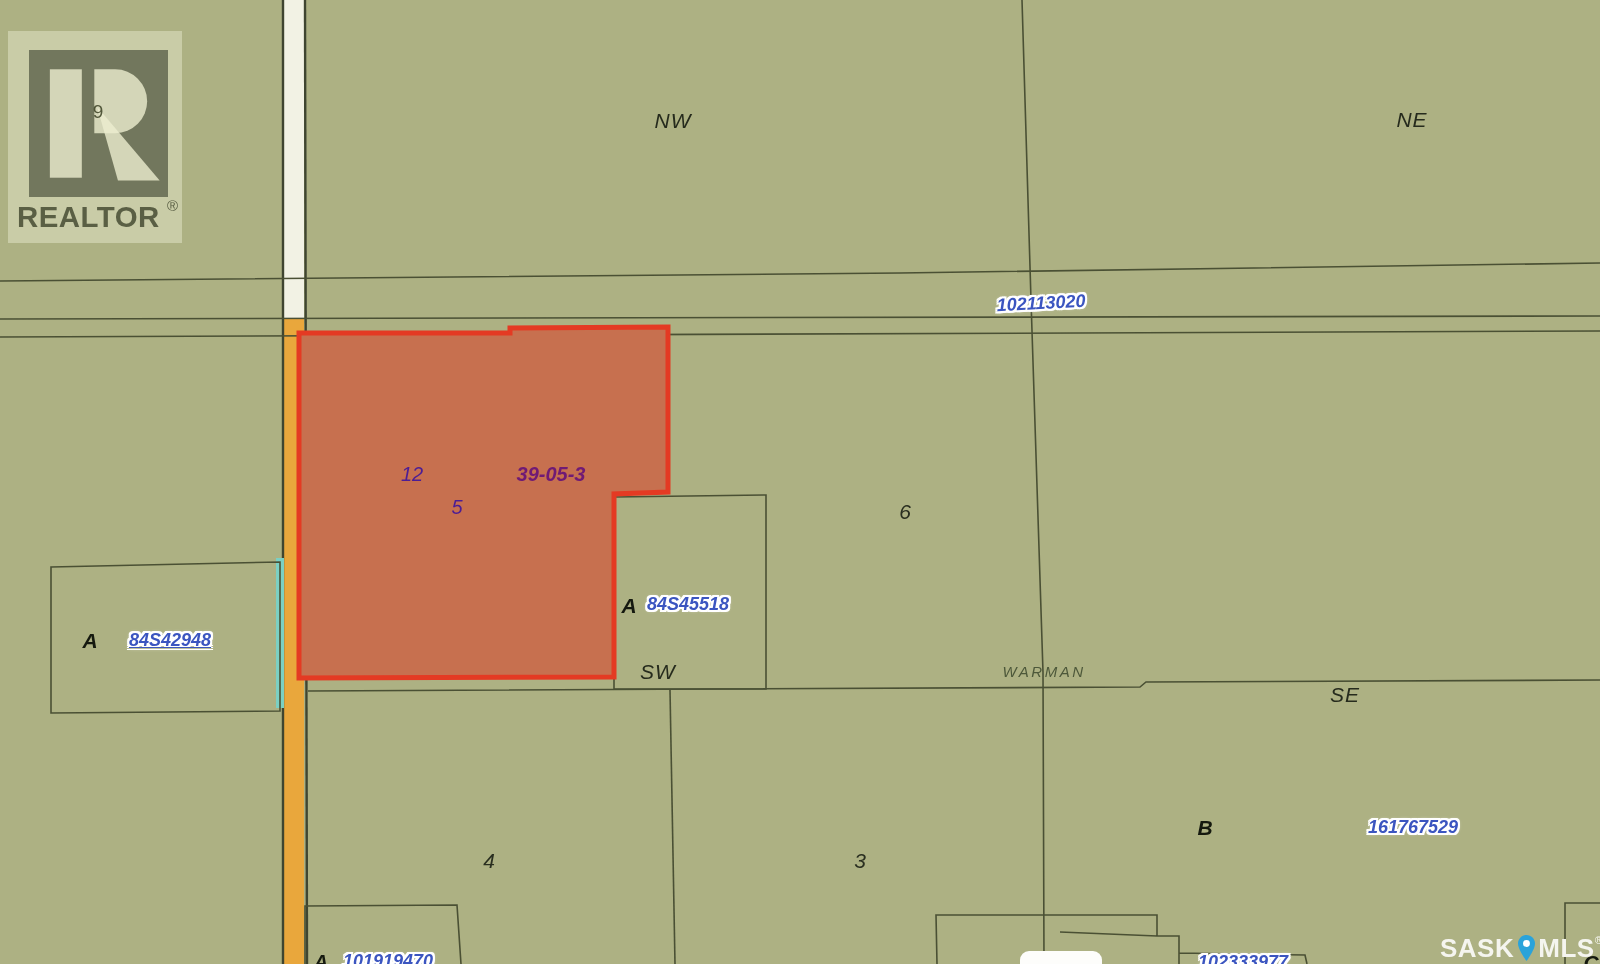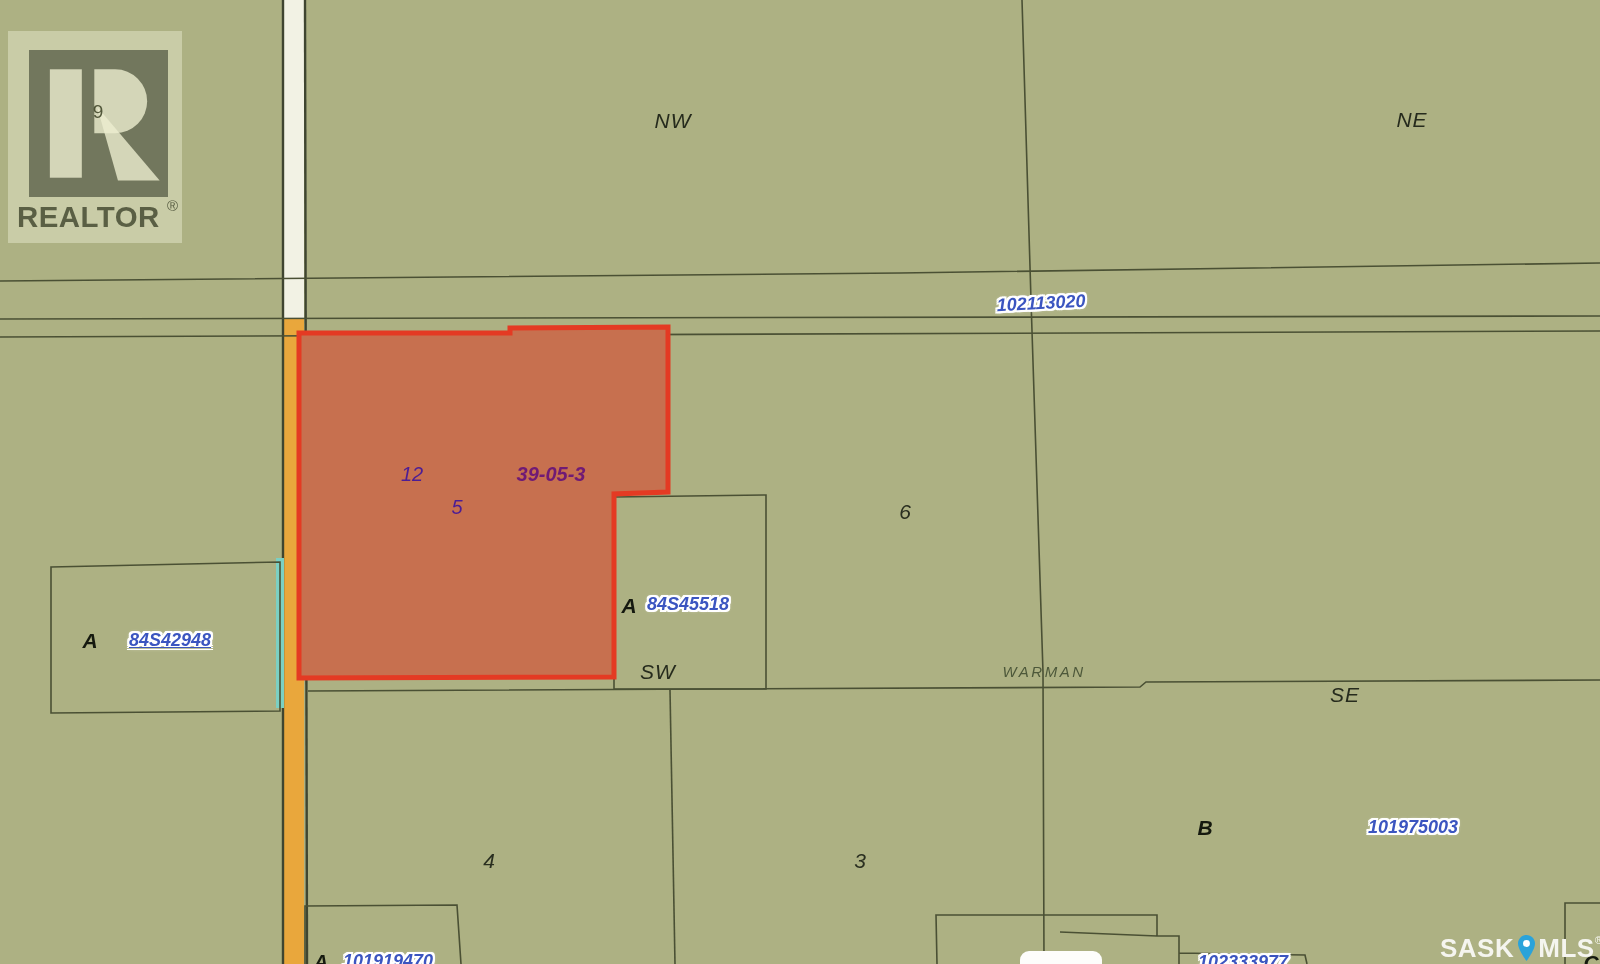--- a/index.html
+++ b/index.html
@@ -121,21 +121,21 @@
   <div class="lbl secnum" style="left:489px;top:860px;">4</div>
   <div class="lbl secnum" style="left:860px;top:860px;">3</div>
 
   <div class="lbl letter" style="left:90px;top:640px;">A</div>
   <div class="lbl blueid" style="left:170px;top:640px;text-decoration:underline;">84S42948</div>
 
   <div class="lbl letter" style="left:629px;top:605px;">A</div>
   <div class="lbl blueid" style="left:688px;top:604px;text-align:center;">84S45518</div>
 
   <div class="lbl letter" style="left:1205px;top:827px;">B</div>
-  <div class="lbl blueid" style="left:1413px;top:827px;">101975003</div>
+  <div class="lbl blueid" style="left:1413px;top:827px;">161767529</div>
 
   <div class="lbl letter" style="left:321px;top:962px;font-size:20px;">A</div>
   <div class="lbl blueid" style="left:388px;top:961px;">101919470</div>
   <div class="lbl blueid" style="left:1243px;top:962px;">102333977</div>
   <div class="lbl letter" style="left:1591px;top:962px;">C</div>
   <div class="whiteblob" style="left:1020px;top:951px;width:82px;height:13px;"></div>
 
   <div id="digit9">9</div>
 
   <div id="watermark">

